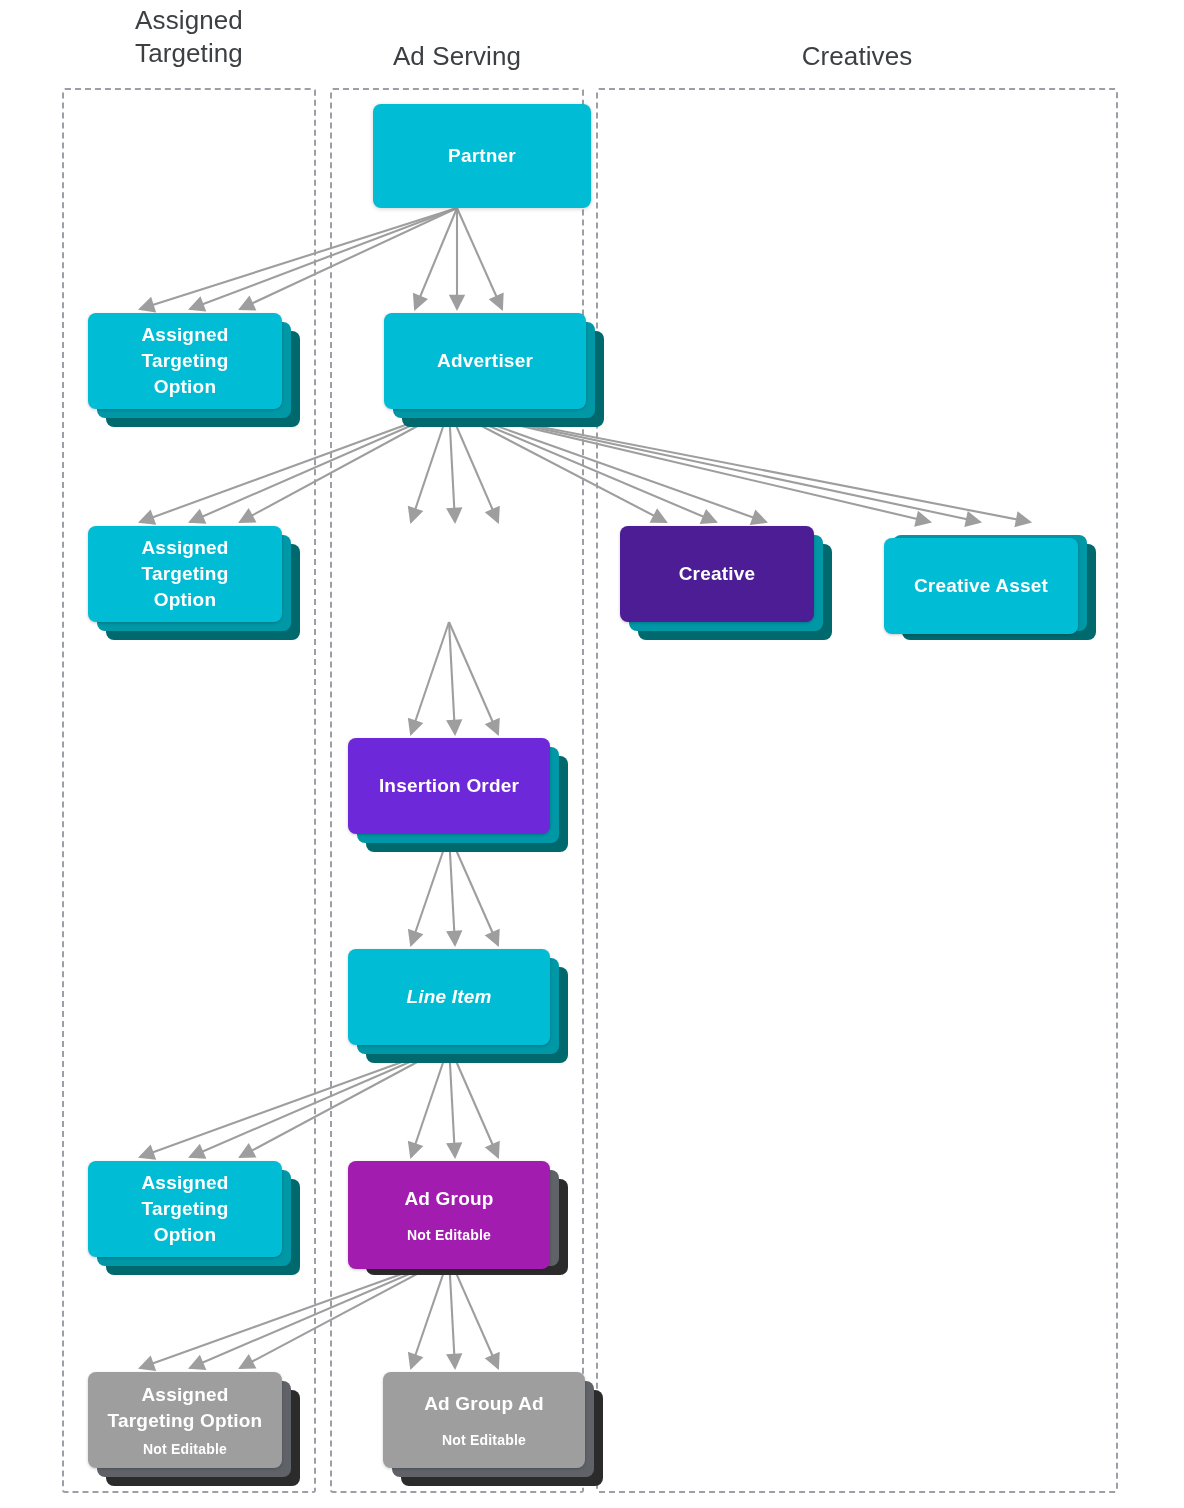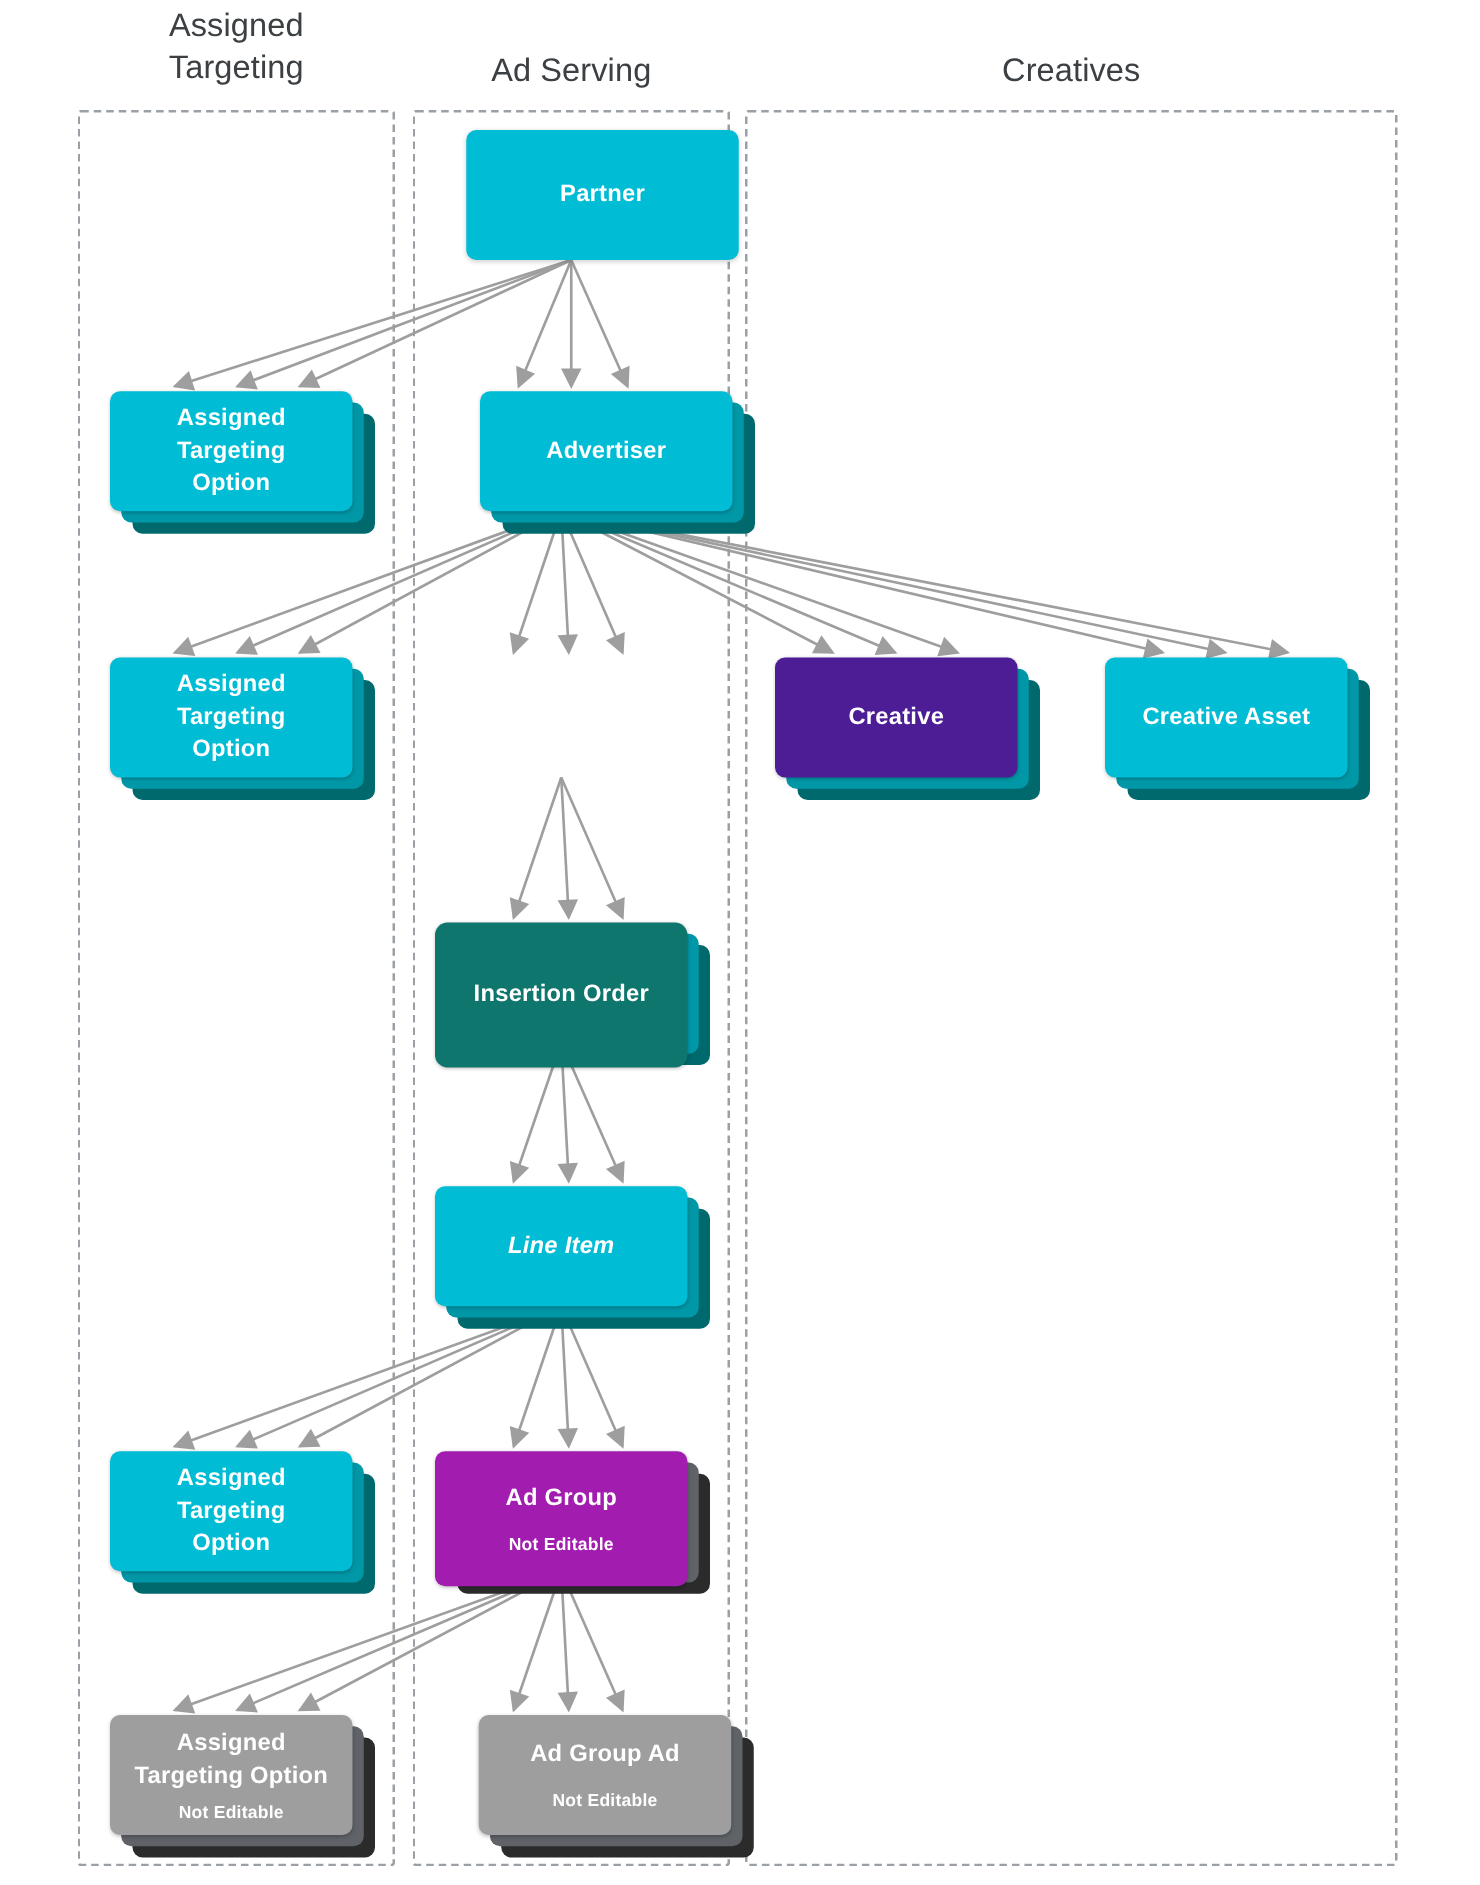--- a/index.html
+++ b/index.html
@@ -197,29 +197,29 @@
     <div class="layer back2" style="left:18px; top:18px; width:194px; height:96px; background:#00696e;"></div>
     <div class="layer back1" style="left:9px; top:9px; width:194px; height:96px; background:#0097a7;"></div>
     <div class="layer front" style="width:194px; height:96px; background:#4c1d95;">
       <div class="title">Creative</div>
     </div>
   </div>
 
   <div class="node" style="left:884px; top:526px; width:194px; height:96px;">
     <div class="layer back2" style="left:18px; top:18px; width:194px; height:96px; background:#00696e;"></div>
     <div class="layer back1" style="left:9px; top:9px; width:194px; height:96px; background:#0097a7;"></div>
-    <div class="layer front" style="width:194px; height:96px; background:#00bcd4;">
+    <div class="layer front" style="width:194px; height:96px; background:#00bcd4;margin-top:12px;">
       <div class="title">Creative Asset</div>
     </div>
   </div>
 
   <div class="node" style="left:348px; top:738px; width:202px; height:96px;">
     <div class="layer back2" style="left:18px; top:18px; width:202px; height:96px; background:#00696e;"></div>
     <div class="layer back1" style="left:9px; top:9px; width:202px; height:96px; background:#0097a7;"></div>
-    <div class="layer front" style="width:202px; height:116px; background:#0f766e;border-radius:10px;">
+    <div class="layer front" style="width:202px; height:96px; background:#6d28d9;">
       <div class="title">Insertion Order</div>
     </div>
   </div>
 
   <div class="node" style="left:348px; top:949px; width:199px; height:96px;font-style:italic;">
     <div class="layer back2" style="left:18px; top:18px; width:202px; height:96px; background:#00696e;"></div>
     <div class="layer back1" style="left:9px; top:9px; width:202px; height:96px; background:#0097a7;"></div>
     <div class="layer front" style="width:202px; height:96px; background:#00bcd4;">
       <div class="title">Line Item</div>
     </div>

